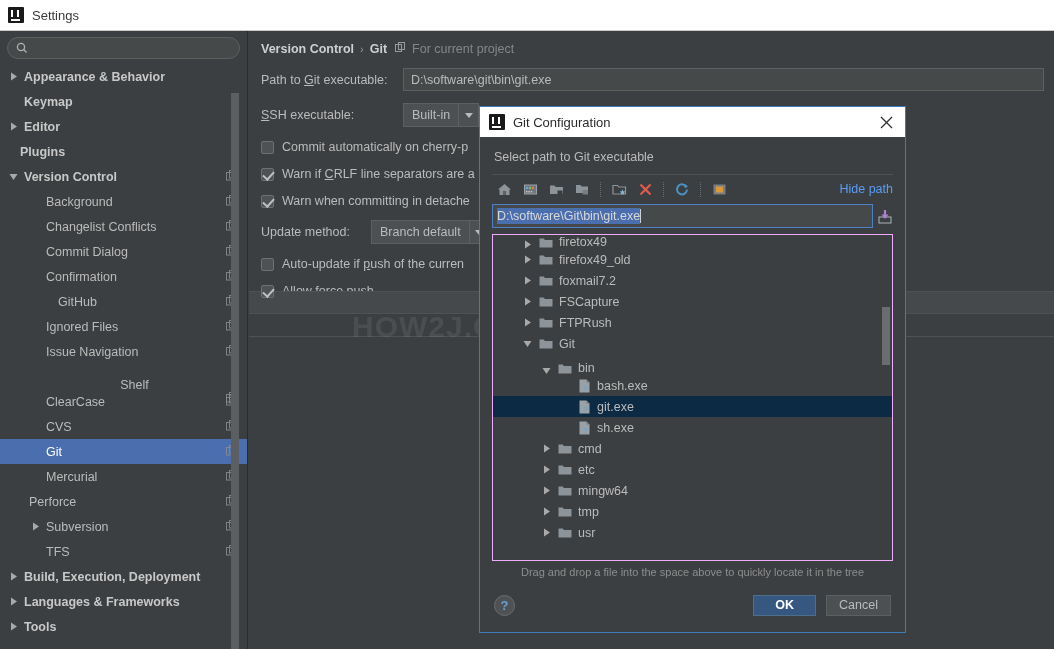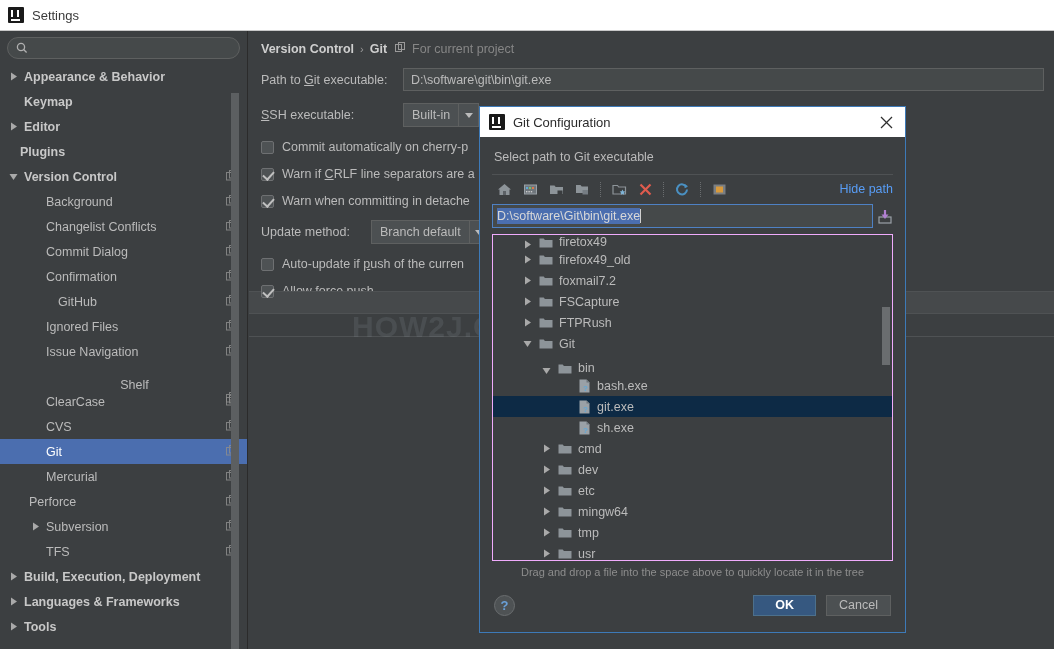--- a/index.html
+++ b/index.html
@@ -753,33 +753,20 @@
               <span class="ft-arrow">
                 <svg width="9" height="9" viewBox="0 0 9 9">
                   <polygon points="2,0.5 8,4.5 2,8.5" fill="#a9a9a9"></polygon>
                 </svg>
               </span>
               <span class="ft-icon">
                 <svg width="14" height="12" viewBox="0 0 14 12">
                   <path d="M0.5 1.5h4.2l1.2 1.4H13.5v7.6H0.5z" fill="#8d9499"></path>
                 </svg>
               </span>
-              <span class="ft-label" style="margin-left: 3px;">dev</span>
-            </div>
-            <div class="ftrow" style="padding-left: 44px;">
-              <span class="ft-arrow">
-                <svg width="9" height="9" viewBox="0 0 9 9">
-                  <polygon points="2,0.5 8,4.5 2,8.5" fill="#a9a9a9"></polygon>
-                </svg>
-              </span>
-              <span class="ft-icon">
-                <svg width="14" height="12" viewBox="0 0 14 12">
-                  <path d="M0.5 1.5h4.2l1.2 1.4H13.5v7.6H0.5z" fill="#8d9499"></path>
-                </svg>
-              </span>
               <span class="ft-label" style="margin-left: 3px;">etc</span>
             </div>
             <div class="ftrow" style="padding-left: 44px;">
               <span class="ft-arrow">
                 <svg width="9" height="9" viewBox="0 0 9 9">
                   <polygon points="2,0.5 8,4.5 2,8.5" fill="#a9a9a9"></polygon>
                 </svg>
               </span>
               <span class="ft-icon">
                 <svg width="14" height="12" viewBox="0 0 14 12">

